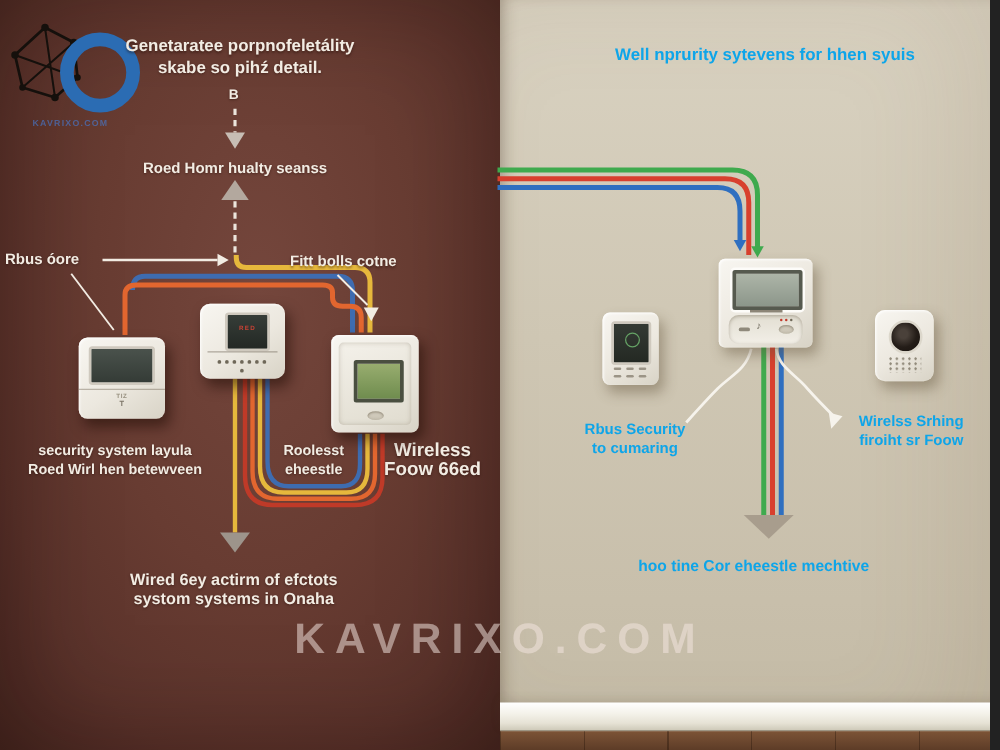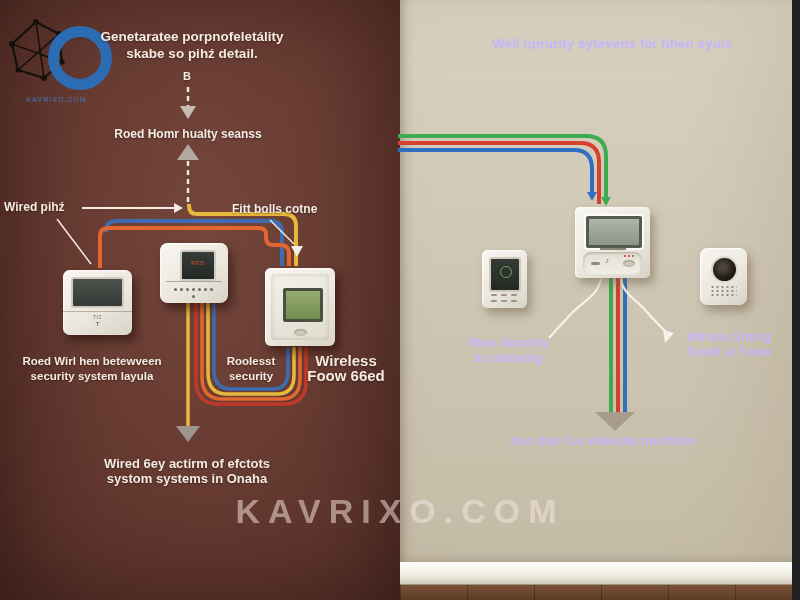--- a/index.html
+++ b/index.html
@@ -37,21 +37,21 @@
     border:11px solid #2b6cb3;
   }
   .logo-net{position:absolute;left:0;top:0;}
   .logo-url{
     position:absolute;left:22px;top:86px;width:70px;
     font-size:7px;font-weight:bold;letter-spacing:1px;color:rgba(70,120,205,.65);
   }
   
   .lbl{position:absolute;font-weight:bold;white-space:nowrap;}
   .light{color:#f2ece3;text-shadow:0 1px 2px rgba(30,8,0,.45);}
-  .dark{color:#c4b5fd;}
+  .dark{color:#0ea5e9;}
   .center{transform:translateX(-50%);text-align:center;}
   .watermark{
     position:absolute;left:400px;top:492px;transform:translateX(-50%);
     font-size:34px;font-weight:bold;letter-spacing:8px;
     color:rgba(243,231,224,.52);white-space:nowrap;
   }
   
   .device{position:absolute;border-radius:7px;
     background:linear-gradient(145deg,#f8f6f1 0%,#ece8df 55%,#d8d3c6 100%);
     box-shadow:4px 6px 10px rgba(25,8,0,.5), inset 1px 1px 2px rgba(255,255,255,.8);
@@ -142,49 +142,49 @@
     <div class="logo-ring"></div>
     <div class="logo-url">KAVRIXO.COM</div>
   </div>
 
   <div class="lbl light center" style="left:192px;top:28px;font-size:13.5px;line-height:17px;">
     <div>Genetaratee porpnofeletálity</div>
     <div>skabe so pihź detail.</div>
   </div>
   <div class="lbl light" style="left:183px;top:70px;font-size:11px;">B</div>
   <div class="lbl light center" style="left:188px;top:127px;font-size:12px;">Roed Homr hualty seanss</div>
-  <div class="lbl light" style="left:4px;top:200px;font-size:12px;">Wired pihź</div>
+  <div class="lbl light" style="left:4px;top:200px;font-size:12px;">Rbus óore</div>
   <div class="lbl light" style="left:232px;top:202px;font-size:12px;">Fitt bolls cotne</div>
   <div class="lbl light center" style="left:92px;top:354px;font-size:11.5px;line-height:14.5px;">
+    <div>security system layula</div>
     <div>Roed Wirl hen betewveen</div>
-    <div>security system layula</div>
   </div>
   <div class="lbl light center" style="left:251px;top:354px;font-size:11.5px;line-height:14.5px;">
     <div>Roolesst</div>
-    <div>security</div>
+    <div>eheestle</div>
   </div>
   <div class="lbl light center" style="left:346px;top:354px;font-size:15px;line-height:14.5px;">
     <div>Wireless</div>
     <div>Foow 66ed</div>
   </div>
   <div class="lbl light center" style="left:187px;top:456px;font-size:13px;line-height:15px;">
     <div>Wired 6ey actirm of efctots</div>
     <div>systom systems in Onaha</div>
   </div>
 
   <div class="lbl dark center" style="left:612px;top:36px;font-size:13.5px;">Well nprurity sytevens for hhen syuis</div>
   <div class="lbl dark center" style="left:508px;top:336px;font-size:12px;line-height:15px;">
     <div>Rbus Security</div>
     <div>to cumaring</div>
   </div>
   <div class="lbl dark center" style="left:729px;top:330px;font-size:12px;line-height:15px;">
     <div>Wirelss Srhing</div>
     <div>firoiht sr Foow</div>
   </div>
-  <div class="lbl dark center" style="left:603px;top:434px;font-size:12.5px;line-height:15px;">
+  <div class="lbl dark center" style="left:603px;top:446px;font-size:12.5px;line-height:15px;">
     <div>hoo tine Cor eheestle mechtive</div>
   </div>
 
   <div class="device" style="left:63px;top:270px;width:69px;height:65px;">
     <div class="screen-dark" style="left:8px;top:7px;width:49px;height:27px;"></div>
     <div style="position:absolute;left:0;top:41px;width:100%;border-top:1px solid rgba(120,108,92,.45);"></div>
     <div class="tiny" style="left:0;top:44px;width:100%;font-size:5px;color:#97907f;letter-spacing:.5px;">TIZ</div>
     <div class="tiny" style="left:0;top:51px;width:100%;font-size:6px;color:#7d7668;">T</div>
   </div>
 

